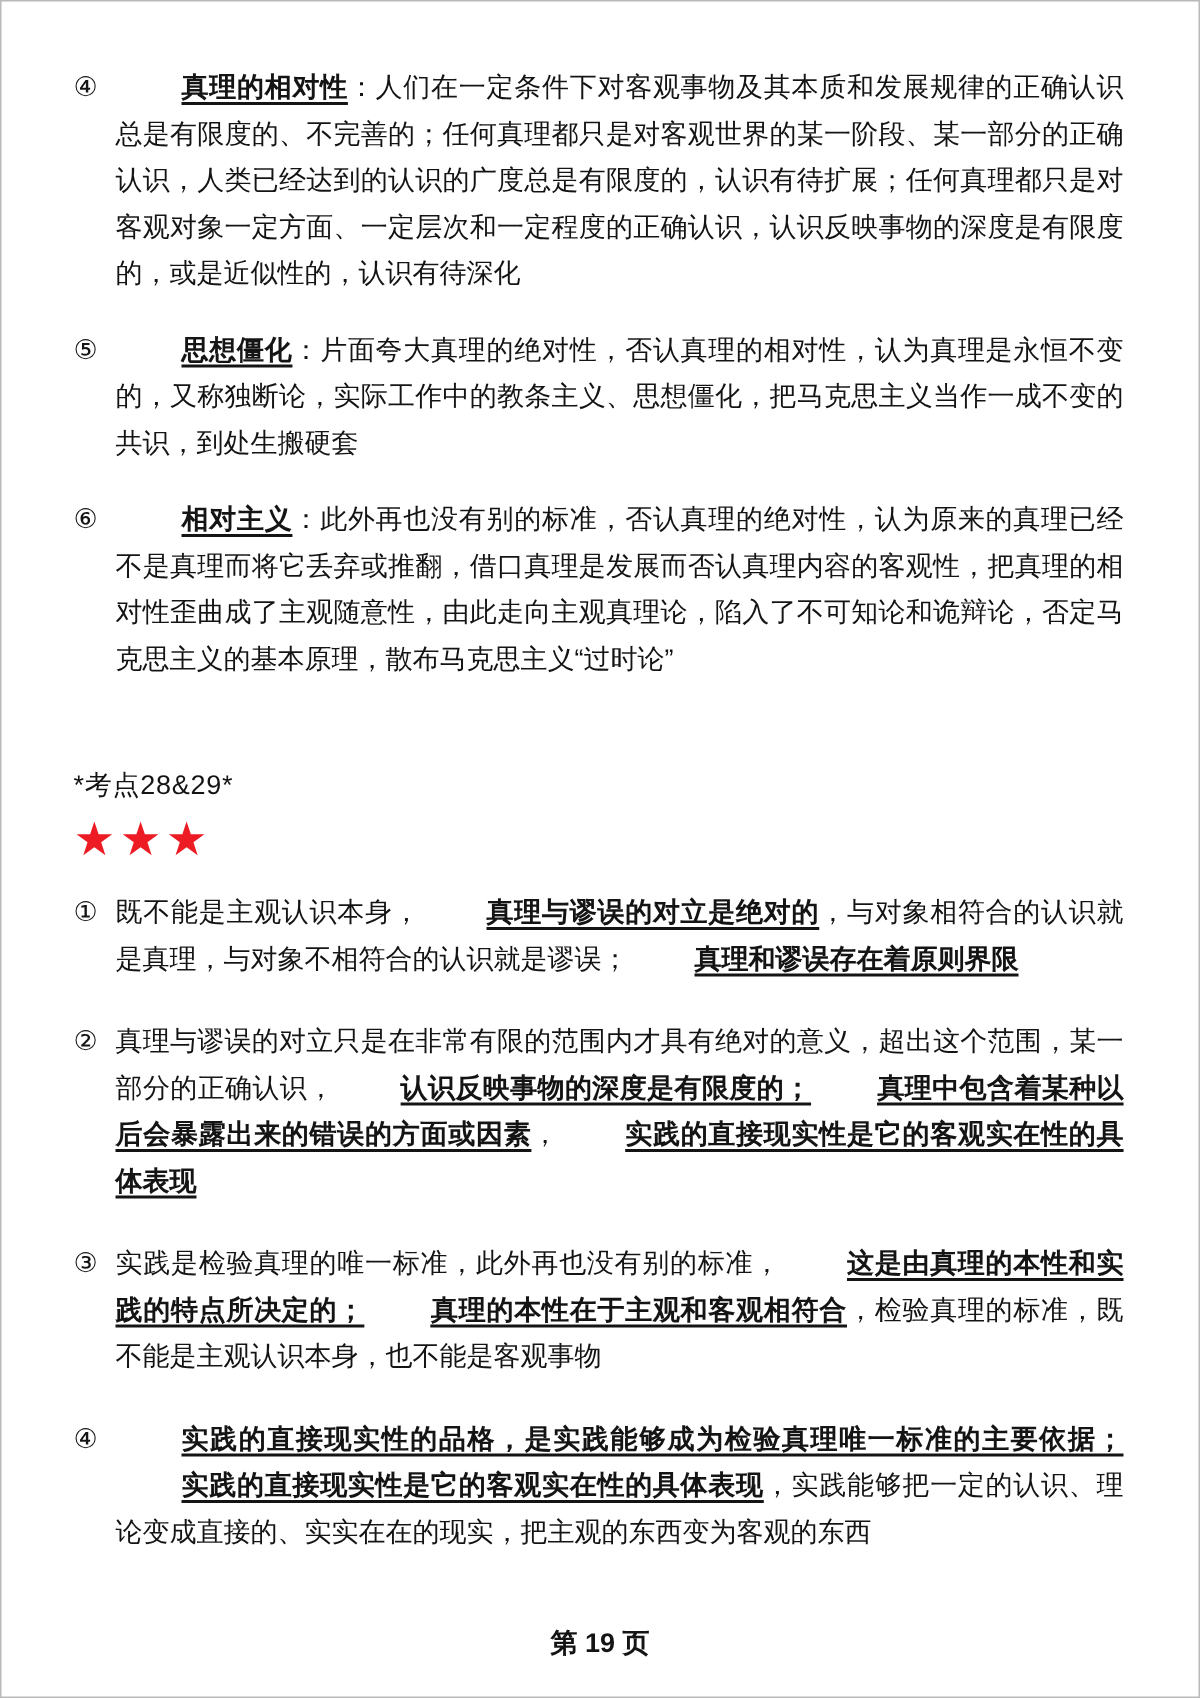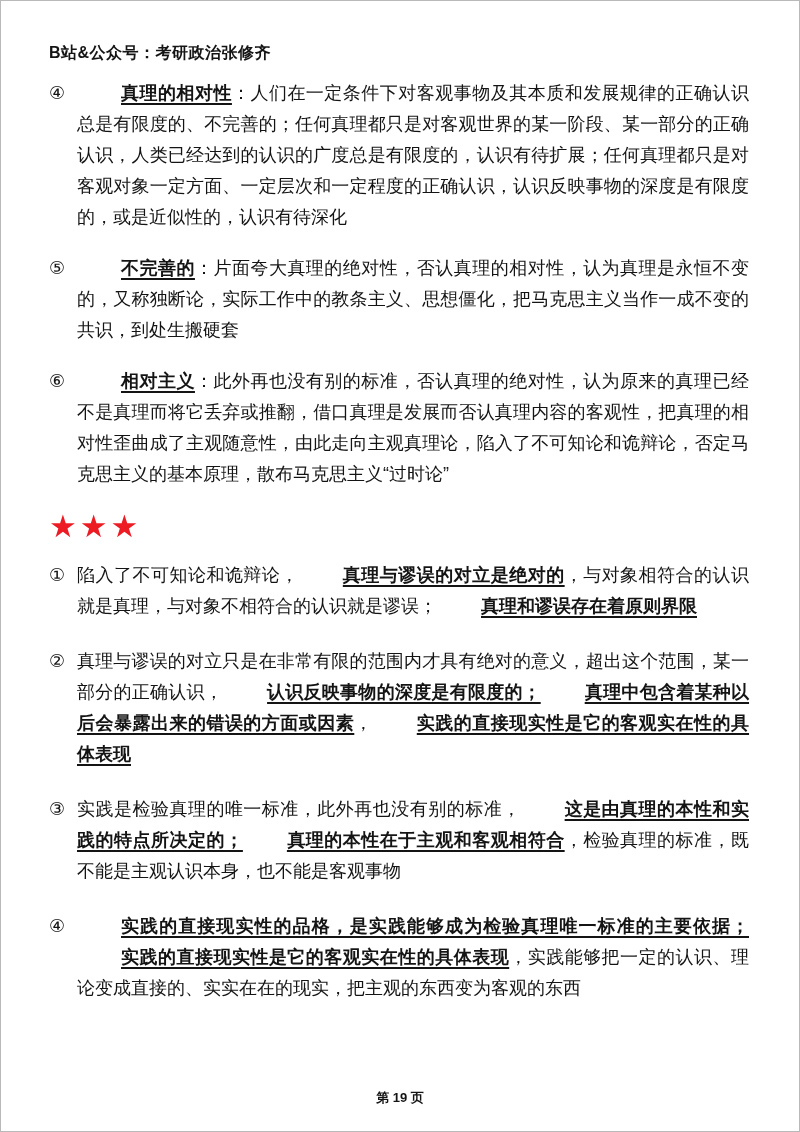--- a/index.html
+++ b/index.html
@@ -55,52 +55,52 @@
     line-height: 34px;
     letter-spacing: 3px;
     margin: 8px 0 16px 0;
   }
   .footer {
     position: absolute;
     left: 0;
     bottom: 24px;
     width: 100%;
     text-align: center;
-    font-size: 13px;
+    font-size: 18px;
     font-weight: bold;
   }
 </style>
 </head>
 <body>
 
 <div class="page">
 
-  <div class="header-title">B站&amp;公众号：考研政治张修齐</div>
 
   <div class="section1">
     <div class="item">
       <span class="num">④</span>
       <div class="item-text"><span class="seg-bu">真理的相对性</span><span class="seg-n">：人们在一定条件下对客观事物及其本质和发展规律的正确认识总是有限度的、不完善的；任何真理都只是对客观世界的某一阶段、某一部分的正确认识，人类已经达到的认识的广度总是有限度的，认识有待扩展；任何真理都只是对客观对象一定方面、一定层次和一定程度的正确认识，认识反映事物的深度是有限度的，或是近似性的，认识有待深化</span></div>
     </div>
     <div class="item">
       <span class="num">⑤</span>
-      <div class="item-text"><span class="seg-bu">不完善的</span><span class="seg-n">：片面夸大真理的绝对性，否认真理的相对性，认为真理是永恒不变的，又称独断论，实际工作中的教条主义、思想僵化，把马克思主义当作一成不变的共识，到处生搬硬套</span></div>
+      <div class="item-text"><span class="seg-bu">思想僵化</span><span class="seg-n">：片面夸大真理的绝对性，否认真理的相对性，认为真理是永恒不变的，又称独断论，实际工作中的教条主义、思想僵化，把马克思主义当作一成不变的共识，到处生搬硬套</span></div>
     </div>
     <div class="item">
       <span class="num">⑥</span>
       <div class="item-text"><span class="seg-bu">相对主义</span><span class="seg-n">：此外再也没有别的标准，否认真理的绝对性，认为原来的真理已经不是真理而将它丢弃或推翻，借口真理是发展而否认真理内容的客观性，把真理的相对性歪曲成了主观随意性，由此走向主观真理论，陷入了不可知论和诡辩论，否定马克思主义的基本原理，散布马克思主义“过时论”</span></div>
     </div>
   </div>
 
   <div class="section2">
+    <div class="section-label">*考点28&amp;29*</div>
     <div class="stars" style="color: rgb(237, 28, 36);">★★★</div>
 
     <div class="item">
       <span class="num">①</span>
-      <div class="item-text"><span class="seg-n">陷入了不可知论和诡辩论，</span><span class="seg-bu">真理与谬误的对立是绝对的</span><span class="seg-n">，与对象相符合的认识就是真理，与对象不相符合的认识就是谬误；</span><span class="seg-bu">真理和谬误存在着原则界限</span></div>
+      <div class="item-text"><span class="seg-n">既不能是主观认识本身，</span><span class="seg-bu">真理与谬误的对立是绝对的</span><span class="seg-n">，与对象相符合的认识就是真理，与对象不相符合的认识就是谬误；</span><span class="seg-bu">真理和谬误存在着原则界限</span></div>
     </div>
     <div class="item">
       <span class="num">②</span>
       <div class="item-text"><span class="seg-n">真理与谬误的对立只是在非常有限的范围内才具有绝对的意义，超出这个范围，某一部分的正确认识，</span><span class="seg-bu">认识反映事物的深度是有限度的；</span><span class="seg-bu">真理中包含着某种以后会暴露出来的错误的方面或因素</span><span class="seg-n">，</span><span class="seg-bu">实践的直接现实性是它的客观实在性的具体表现</span></div>
     </div>
     <div class="item">
       <span class="num">③</span>
       <div class="item-text"><span class="seg-n">实践是检验真理的唯一标准，此外再也没有别的标准，</span><span class="seg-bu">这是由真理的本性和实践的特点所决定的；</span><span class="seg-bu">真理的本性在于主观和客观相符合</span><span class="seg-n">，检验真理的标准，既不能是主观认识本身，也不能是客观事物</span></div>
     </div>
     <div class="item">

